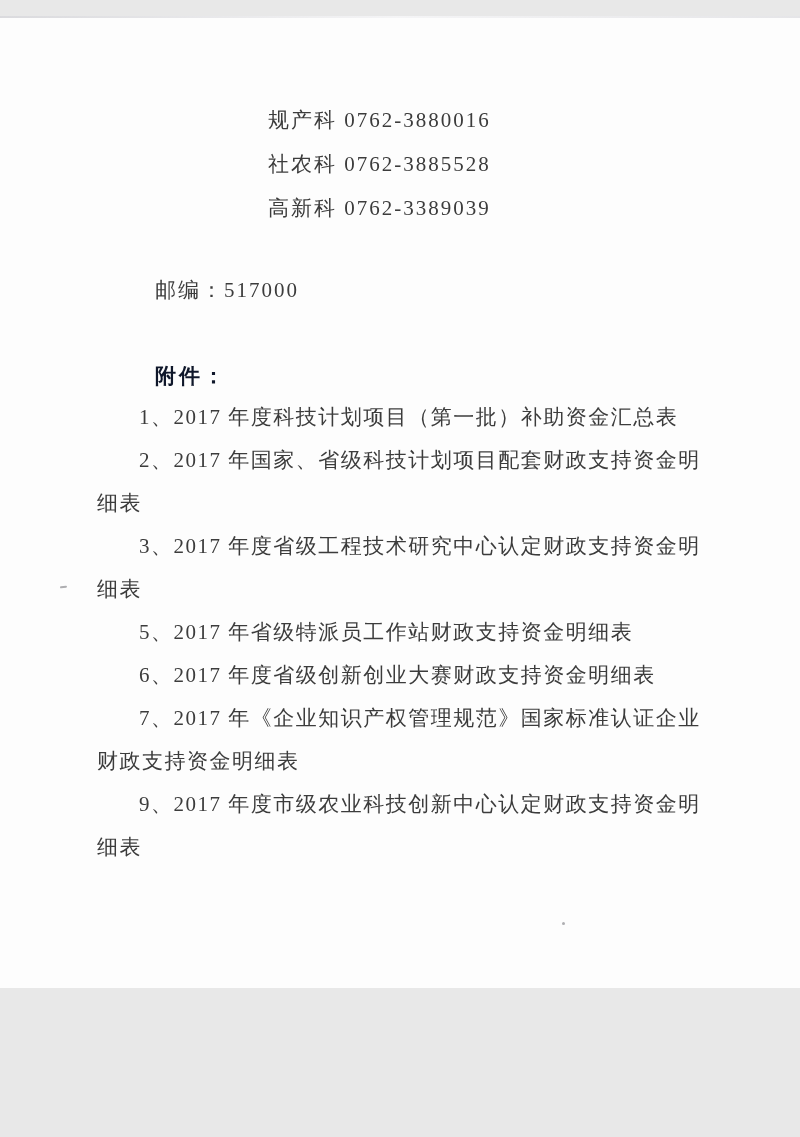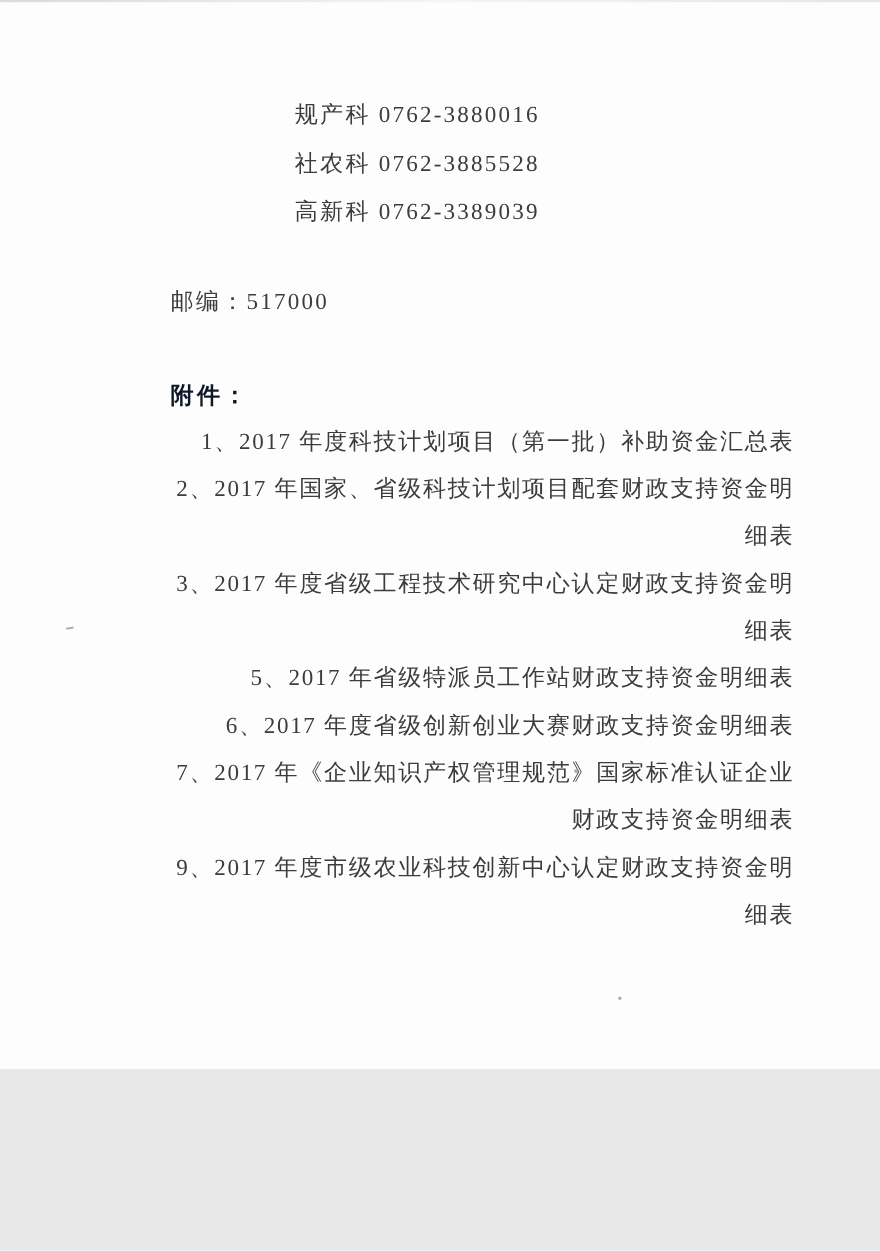--- a/index.html
+++ b/index.html
@@ -4,21 +4,21 @@
 <style>
   html, body {
     margin: 0;
     padding: 0;
     background: #e8e8e8;
   }
   .page {
     position: relative;
     width: 800px;
     height: 972px;
-    margin: 0 auto;
+    margin: 16px auto;
     background: #fdfdfd;
     overflow: hidden;
     color: #3c3c3c;
     font-family: "Liberation Serif", "DejaVu Serif", serif;
   }
   
   .page::before {
     content: "";
     position: absolute;
     top: 0; left: 0; right: 0;
@@ -56,21 +56,20 @@
     color: #0f172a;
   }
   .attach-list {
     position: absolute;
     left: 97px;
     top: 380px;
     width: 625px;
     font-size: 21px;
     line-height: 43px;
     letter-spacing: 1.5px;
-    text-align: right;
   }
   .attach-list p {
     margin: 0;
     text-indent: 42px;
     word-break: break-all;
   }
   .scan-speck {
     position: absolute;
     background: #9a9a9e;
     border-radius: 50%;

